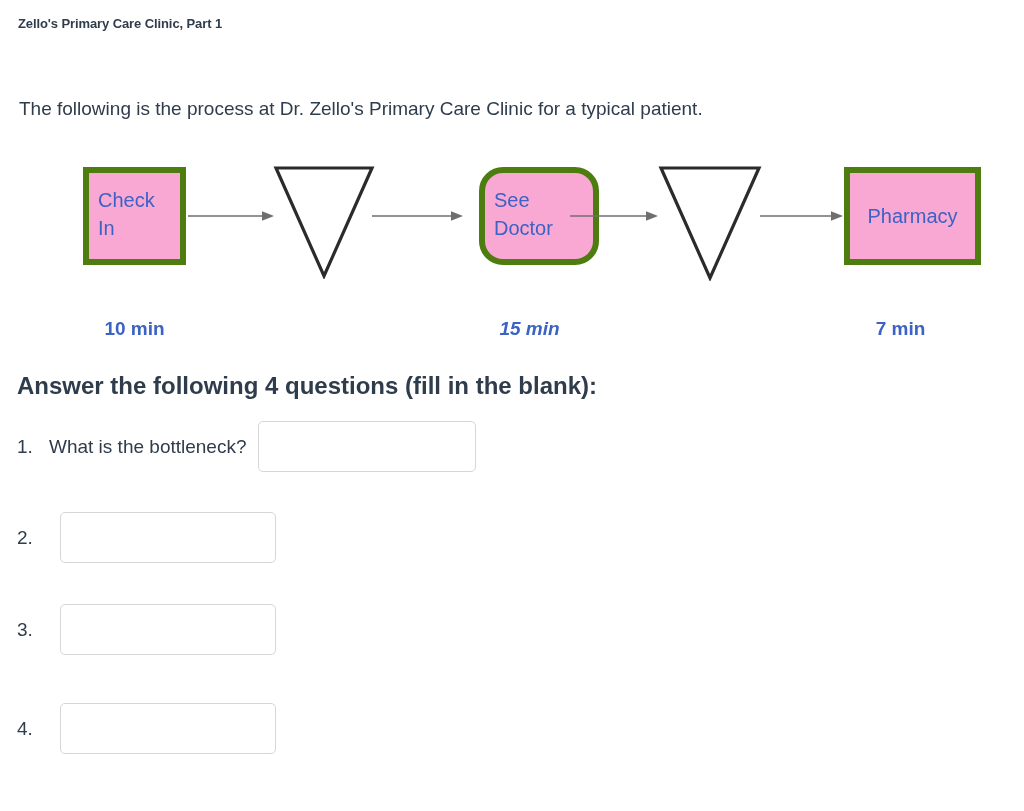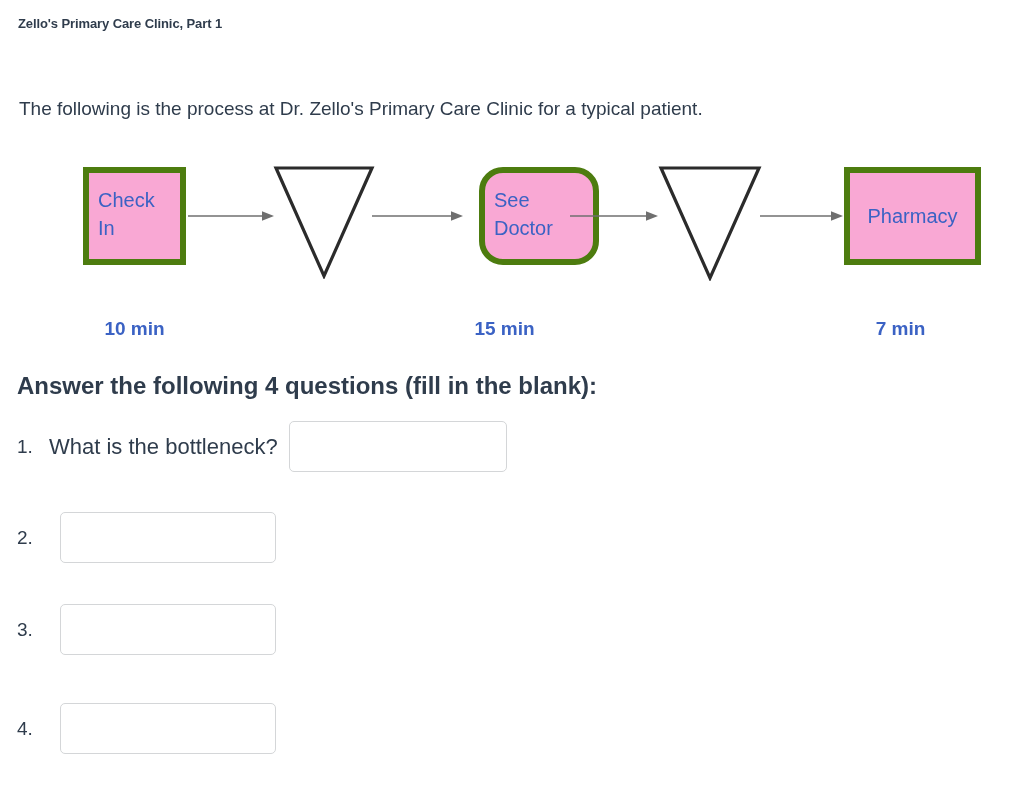--- a/index.html
+++ b/index.html
@@ -102,21 +102,21 @@
     align-items: center;
     white-space: nowrap;
   }
   .q-num {
     font-size: 19px;
     color: #2f3c4c;
     width: 32px;
     flex: 0 0 32px;
   }
   .q-text {
-    font-size: 22px;
+    font-size: 19px;
     color: #2f3c4c;
   }
   .q-input {
     box-sizing: border-box;
     margin-left: 11px;
     height: 51px;
     border: 1px solid #d4d6d8;
     border-radius: 5px;
     background: #ffffff;
     font-family: "Liberation Sans", sans-serif;
@@ -151,21 +151,21 @@
 
   <svg class="flow-arrow" style="left:372px; top:59px; width:91px;" viewBox="0 0 91 14" preserveAspectRatio="none">
     <line x1="0" y1="7" x2="83" y2="7" stroke="#6f6f6f" stroke-width="1.6"></line>
     <polygon points="91,7 79,2.2 79,11.8" fill="#6f6f6f"></polygon>
   </svg>
 
   <div class="proc-box" style="left:479px; top:17px; width:120px; height:98px;border-radius:24px;">
     <div class="proc-box-label">See
 Doctor</div>
   </div>
-  <div class="time-label" style="left:433px; top:132px; width:143px;">15 min</div>
+  <div class="time-label" style="left:458px; top:132px; width:143px;font-style:italic;">15 min</div>
 
   <svg class="flow-arrow" style="left:570px; top:59px; width:88px;" viewBox="0 0 88 14" preserveAspectRatio="none">
     <line x1="0" y1="7" x2="80" y2="7" stroke="#6f6f6f" stroke-width="1.6"></line>
     <polygon points="88,7 76,2.2 76,11.8" fill="#6f6f6f"></polygon>
   </svg>
 
   <svg class="buffer-tri" style="left:658px; top:15px; width:104px; height:116px;" viewBox="0 0 104 116">
     <polygon points="3,3 101,3 52,113" fill="#ffffff" stroke="#2b2b2b" stroke-width="3.2" stroke-linejoin="miter"></polygon>
   </svg>
 

